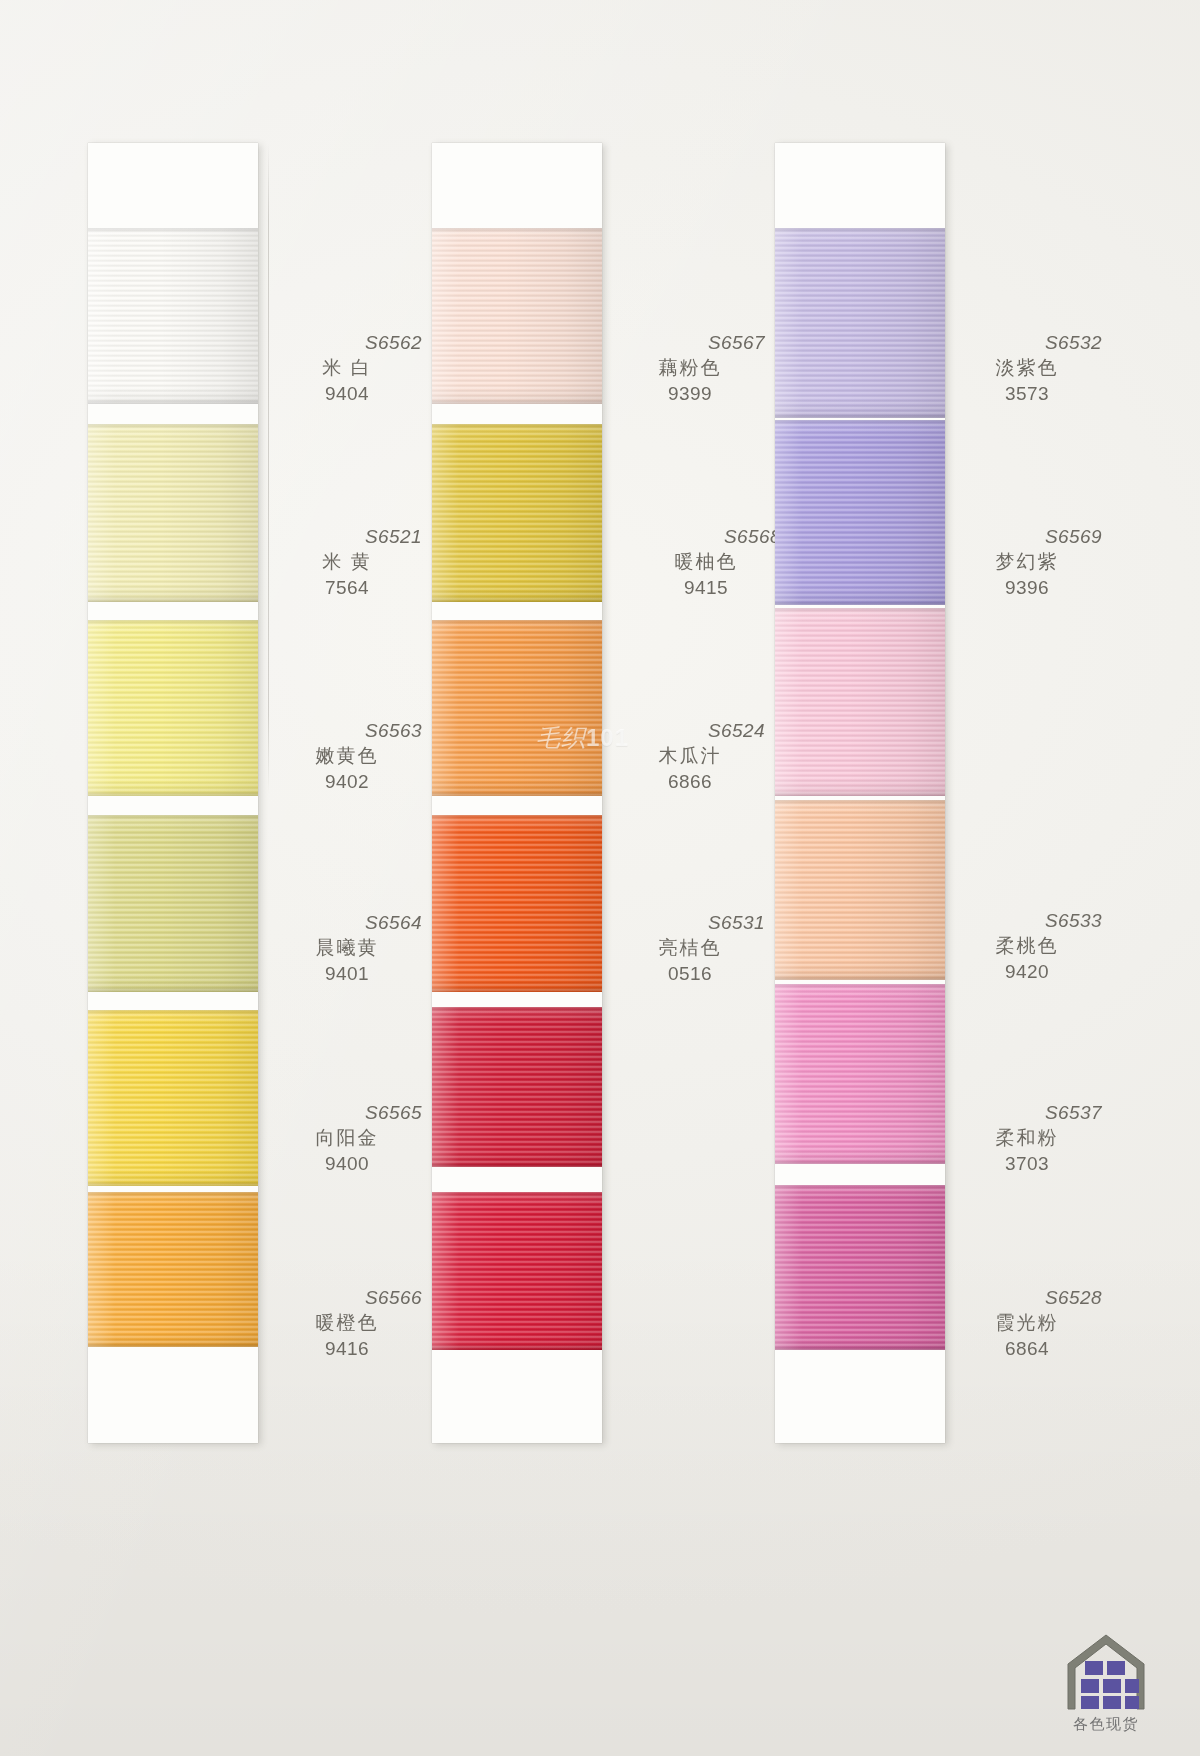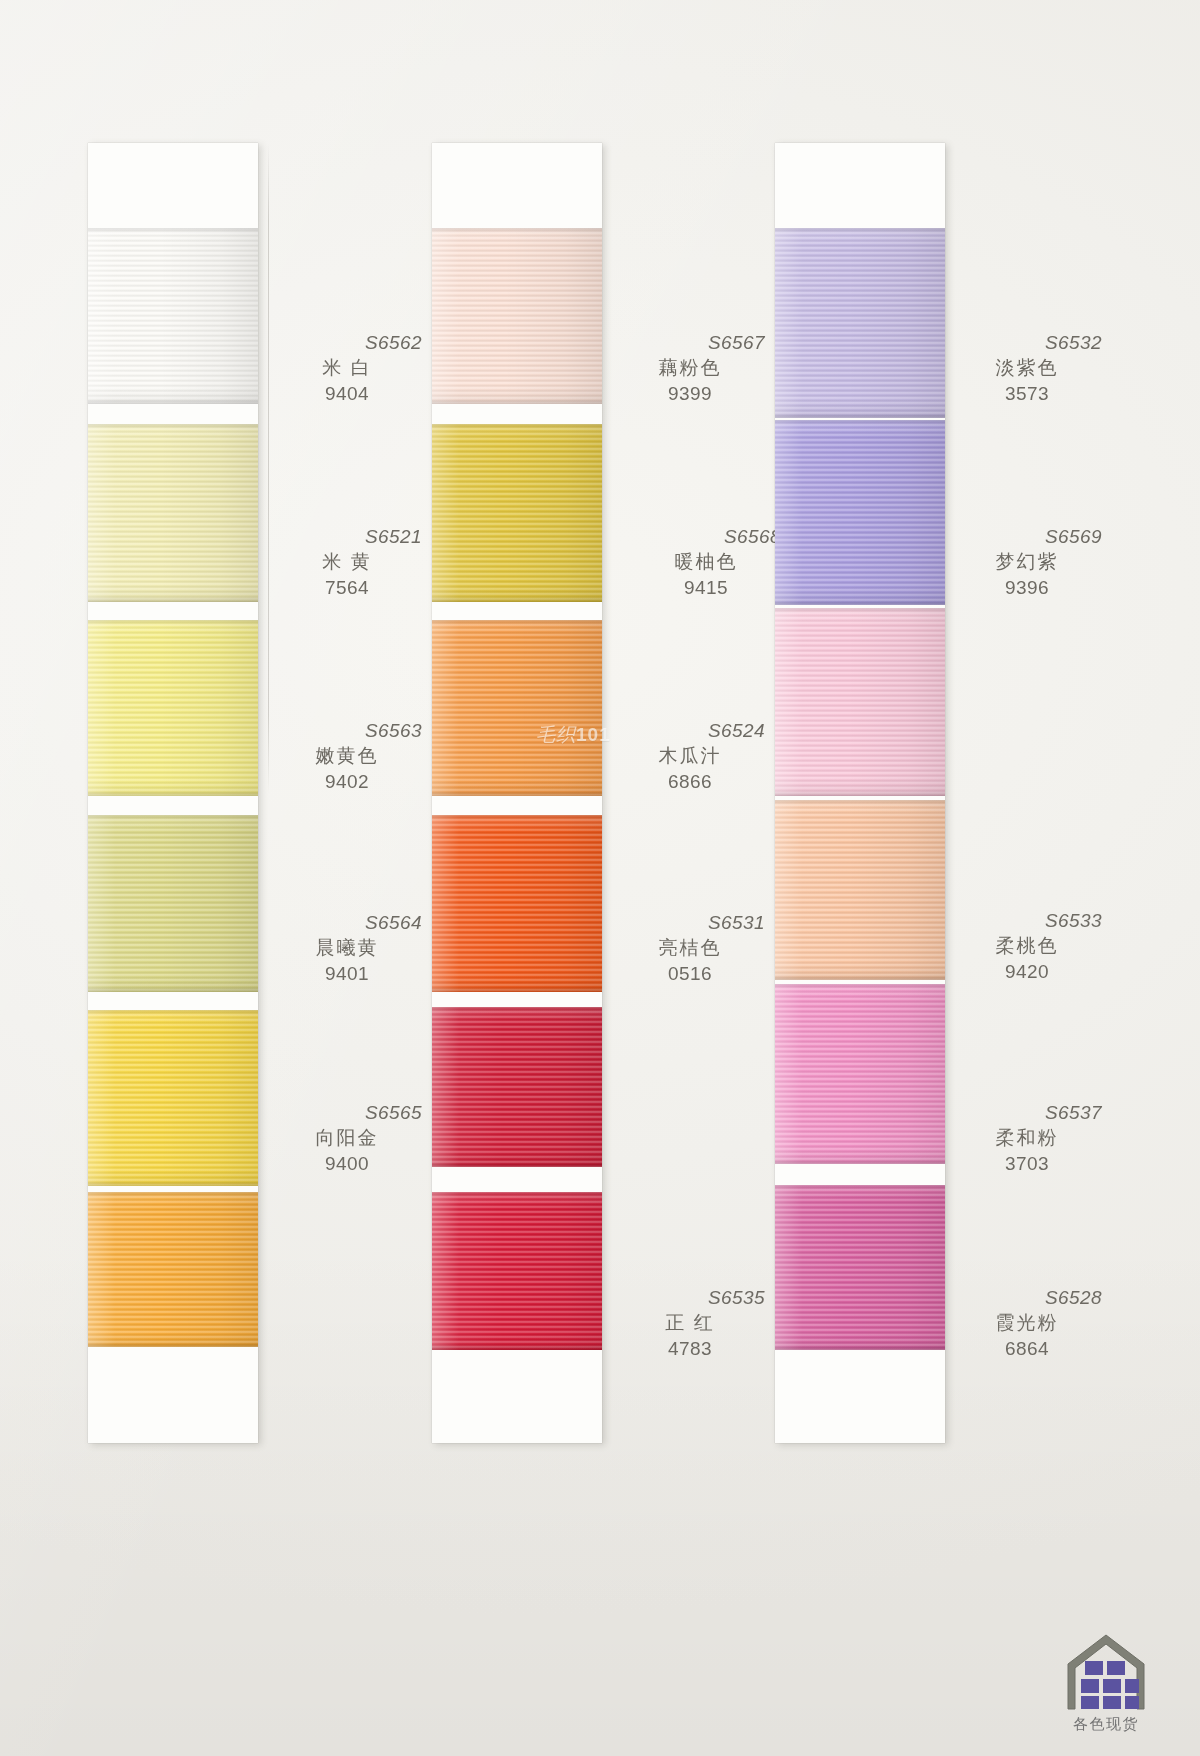--- a/index.html
+++ b/index.html
@@ -137,21 +137,21 @@
     width: 1px;
     height: 650px;
     background: linear-gradient(180deg, rgba(150,146,138,0), rgba(150,146,138,0.38) 12%, rgba(150,146,138,0.38) 88%, rgba(150,146,138,0));
   }
 
   
   .watermark {
     position: absolute;
     left: 536px;
     top: 722px;
-    font-size: 19px;
+    font-size: 24px;
     color: rgba(255,255,255,0.62);
     letter-spacing: 1px;
     font-style: italic;
     text-shadow: 0 1px 1px rgba(0,0,0,0.06);
     pointer-events: none;
     user-select: none;
     white-space: nowrap;
   }
   .watermark .wm-strong { font-weight: bold; font-style: normal; }
 
@@ -197,20 +197,25 @@
     <div class="label" style="left: 272px; top: 910px;">
       <span class="code">S6564</span>
       <span class="name">晨曦黄</span>
       <span class="num">9401</span>
     </div>
     <div class="label" style="left: 272px; top: 1100px;">
       <span class="code">S6565</span>
       <span class="name">向阳金</span>
       <span class="num">9400</span>
     </div>
+    <div class="label" style="left: 272px; top: 1285px;">
+      <span class="code">S6566</span>
+      <span class="name">暖橙色</span>
+      <span class="num">9416</span>
+    </div>
     <div class="card card-col-0" style="left: 88px; width: 170px;">
       <div class="swatch" style="top: 85px; height: 176px; background: rgb(251, 250, 246);">
         <div class="threads"></div>
         <div class="sheen"></div>
         <div class="edge-top"></div>
         <div class="edge-bot"></div>
       </div>
       <div class="swatch" style="top: 281px; height: 178px; background: rgb(243, 238, 180);">
         <div class="threads"></div>
         <div class="sheen"></div>
@@ -254,25 +259,20 @@
     </div>
     <div class="label" style="left: 615px; top: 718px;">
       <span class="code">S6524</span>
       <span class="name">木瓜汁</span>
       <span class="num">6866</span>
     </div>
     <div class="label" style="left: 615px; top: 910px;">
       <span class="code">S6531</span>
       <span class="name">亮桔色</span>
       <span class="num">0516</span>
-    </div>
-    <div class="label" style="left: 615px; top: 1285px;">
-      <span class="code">S6535</span>
-      <span class="name">正 红</span>
-      <span class="num">4783</span>
     </div>
     <div class="card card-col-1" style="left: 432px; width: 170px;">
       <div class="swatch" style="top: 85px; height: 176px; background: rgb(251, 224, 212);">
         <div class="threads"></div>
         <div class="sheen"></div>
         <div class="edge-top"></div>
         <div class="edge-bot"></div>
       </div>
       <div class="swatch" style="top: 281px; height: 178px; background: rgb(226, 198, 62);">
         <div class="threads"></div>

